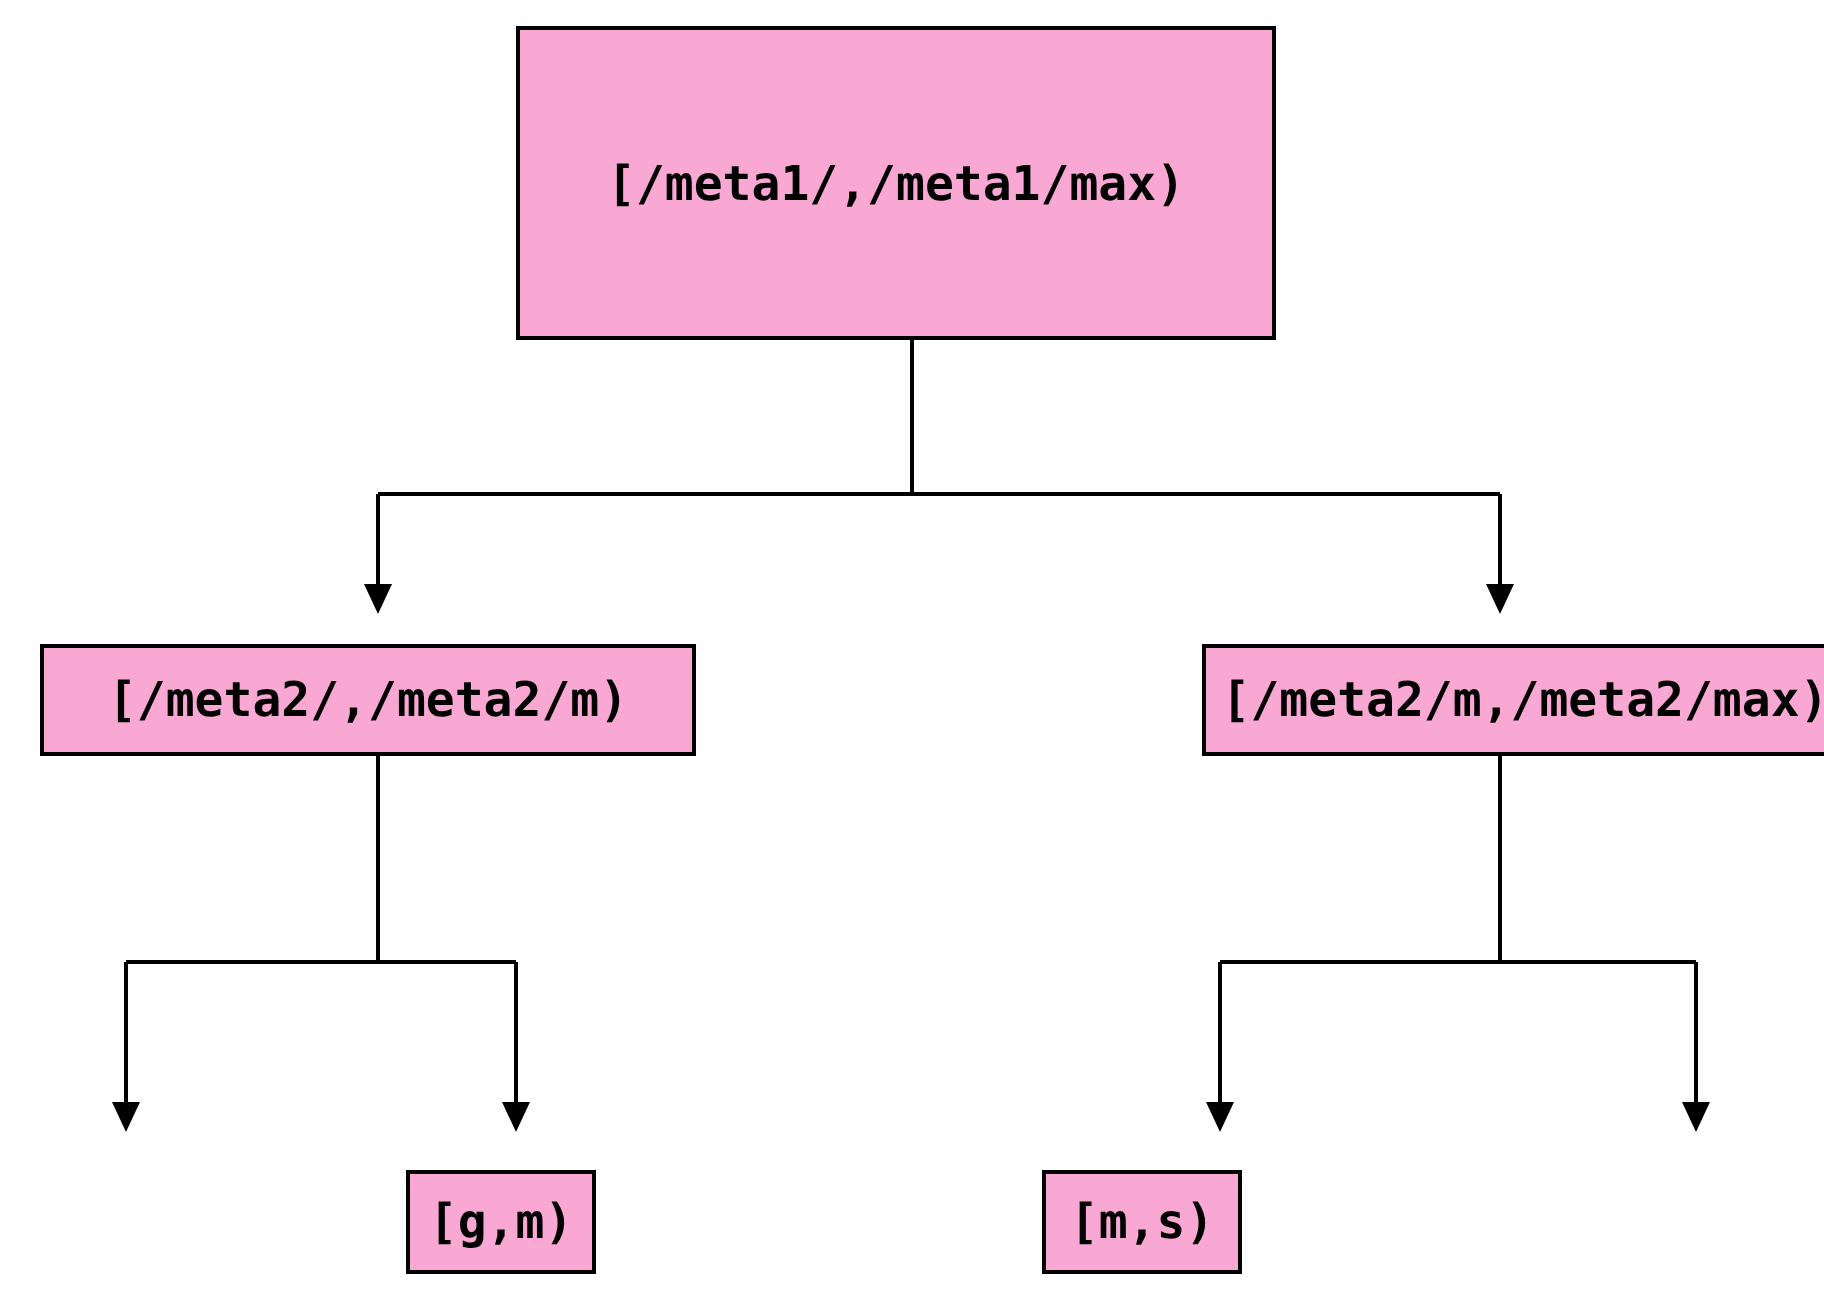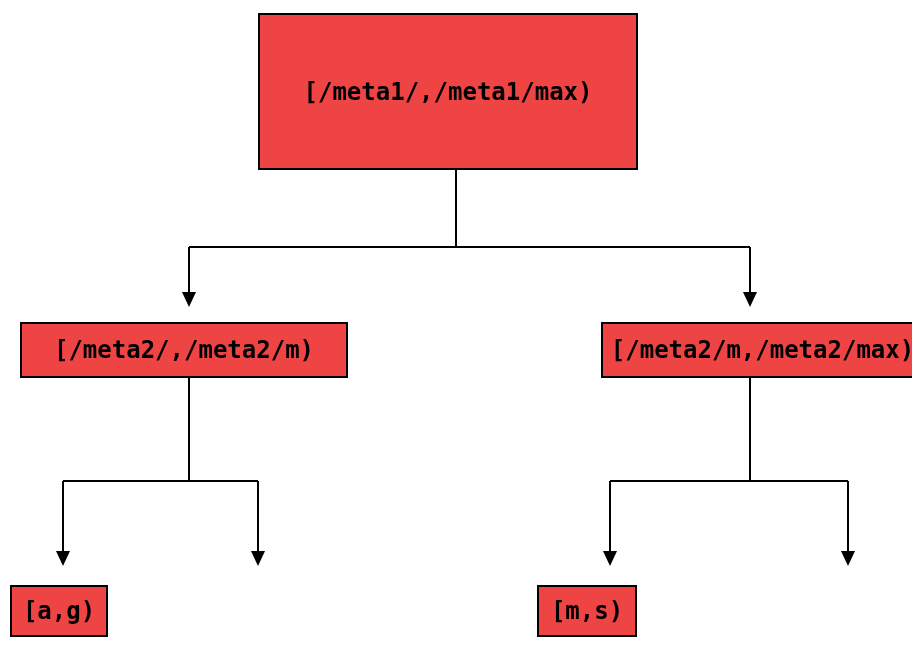--- a/index.html
+++ b/index.html
@@ -18,36 +18,36 @@
   .connectors {
     position: absolute;
     left: 0;
     top: 0;
     width: 912px;
     height: 652px;
   }
   .node {
     position: absolute;
     box-sizing: border-box;
-    background: #ef4444;
+    background: #f9a8d4;
     border: 2px solid #000000;
     display: flex;
     align-items: center;
     justify-content: center;
     color: #000000;
     font-size: 24px;
     font-weight: bold;
     white-space: nowrap;
   }
   .node-root   { left: 258px; top: 13px;  width: 380px; height: 157px; }
   .node-l2-left  { left: 20px;  top: 322px; width: 328px; height: 56px; }
   .node-l2-right { left: 577px; top: 322px; width: 323px; height: 56px; margin-left: 24px; }
   .leaf-ag   { left: 10px;  top: 585px; width: 98px;  height: 52px; }
   .leaf-gm   { left: 203px; top: 585px; width: 95px;  height: 52px; }
-  .leaf-ms   { left: 537px; top: 585px; width: 100px; height: 52px; }
+  .leaf-ms   { left: 521px; top: 585px; width: 100px; height: 52px; }
   .leaf-smax { left: 777px; top: 585px; width: 131px; height: 52px; }
 </style>
 </head>
 <body>
 
 <div class="canvas">
 
   <svg class="connectors" width="912" height="652" viewBox="0 0 912 652" xmlns="http://www.w3.org/2000/svg">
     <g stroke="#000000" stroke-width="2" fill="none" shape-rendering="crispEdges">
       <path d="M456,170 V247"></path>
@@ -82,23 +82,23 @@
   </div>
 
   <div class="node node-l2-left">
     <span>[/meta2/,/meta2/m)</span>
   </div>
 
   <div class="node node-l2-right">
     <span>[/meta2/m,/meta2/max)</span>
   </div>
 
-  <div class="node leaf-ag">
-    <span>[a,g)</span>
+
+  <div class="node leaf-gm">
+    <span>[g,m)</span>
   </div>
-
 
   <div class="node leaf-ms">
     <span>[m,s)</span>
   </div>
 
 
 </div>
 
 </body></html>

